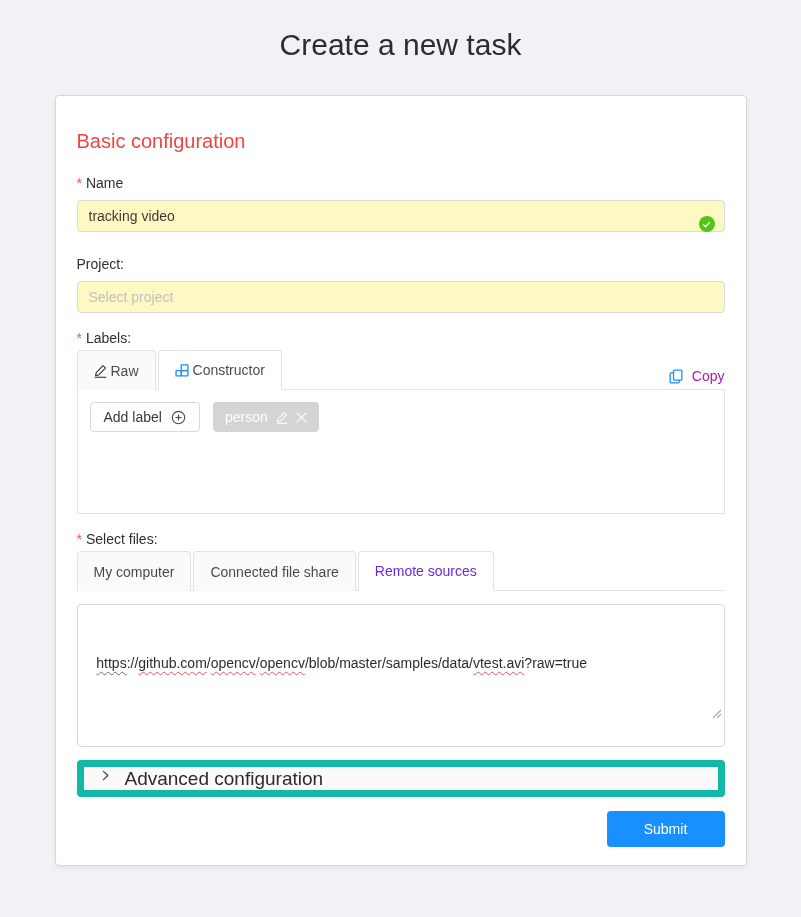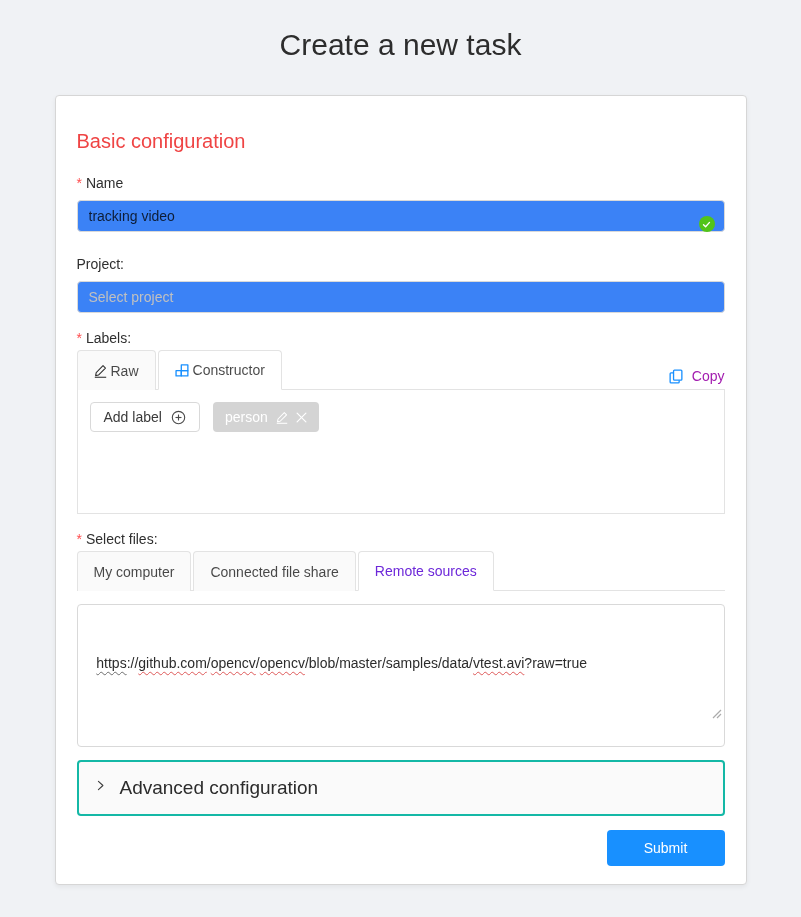--- a/index.html
+++ b/index.html
@@ -38,21 +38,21 @@
   .field-label.spaced { margin-top:23px; }
   .field-label.tight { margin-top:16px; }
   .req { color:#ff4d4f; margin-right:4px; }
   .text-input {
     margin-top:8px;
     width:100%; height:32px;
     border:1px solid #d9d9d9; border-radius:4px;
     padding:0 30px 0 11px;
     font-size:14px; color:rgba(0,0,0,0.78);
     font-family:"Liberation Sans", sans-serif;
-    outline:none; background:#3b82f6;
+    outline:none; background:#fef9c3;
     display:block;
   }
   .text-input::placeholder { color:#c0c0c0; }
   .input-wrap { position:relative; }
   .success-badge {
     position:absolute; right:10px; top:16px;
     width:16px; height:16px; border-radius:50%;
     background:#52c41a;
     display:flex; align-items:center; justify-content:center;
   }
@@ -119,23 +119,23 @@
     position:relative;
     white-space:pre-wrap; word-break:break-all;
     background:#fff;
   }
   .sq-red  { text-decoration:underline wavy #de5959 1px; text-underline-offset:3px; }
   .sq-dark { text-decoration:underline wavy #6d6d6d 1px; text-underline-offset:3px; }
   .resize-grip { position:absolute; right:2px; bottom:2px; }
   
   .advanced {
     margin-top:13px;
-    height:56px;
+    height:37px;
     background:#fafafa;
-    border:2px solid #14b8a6; border-radius:4px;
+    border:7px solid #14b8a6; border-radius:4px;
     display:flex; align-items:center;
     padding:0 16px;
     cursor:pointer;
   }
   .advanced .chev { display:flex; align-items:center; margin-right:14px; margin-top:-6px; }
   .advanced-label { font-size:19px; color:#2b2b2b; }
   .submit-row { margin-top:14px; display:flex; justify-content:flex-end; }
   .submit-btn {
     width:118px; height:36px;
     background:#1890ff; color:#fff;

